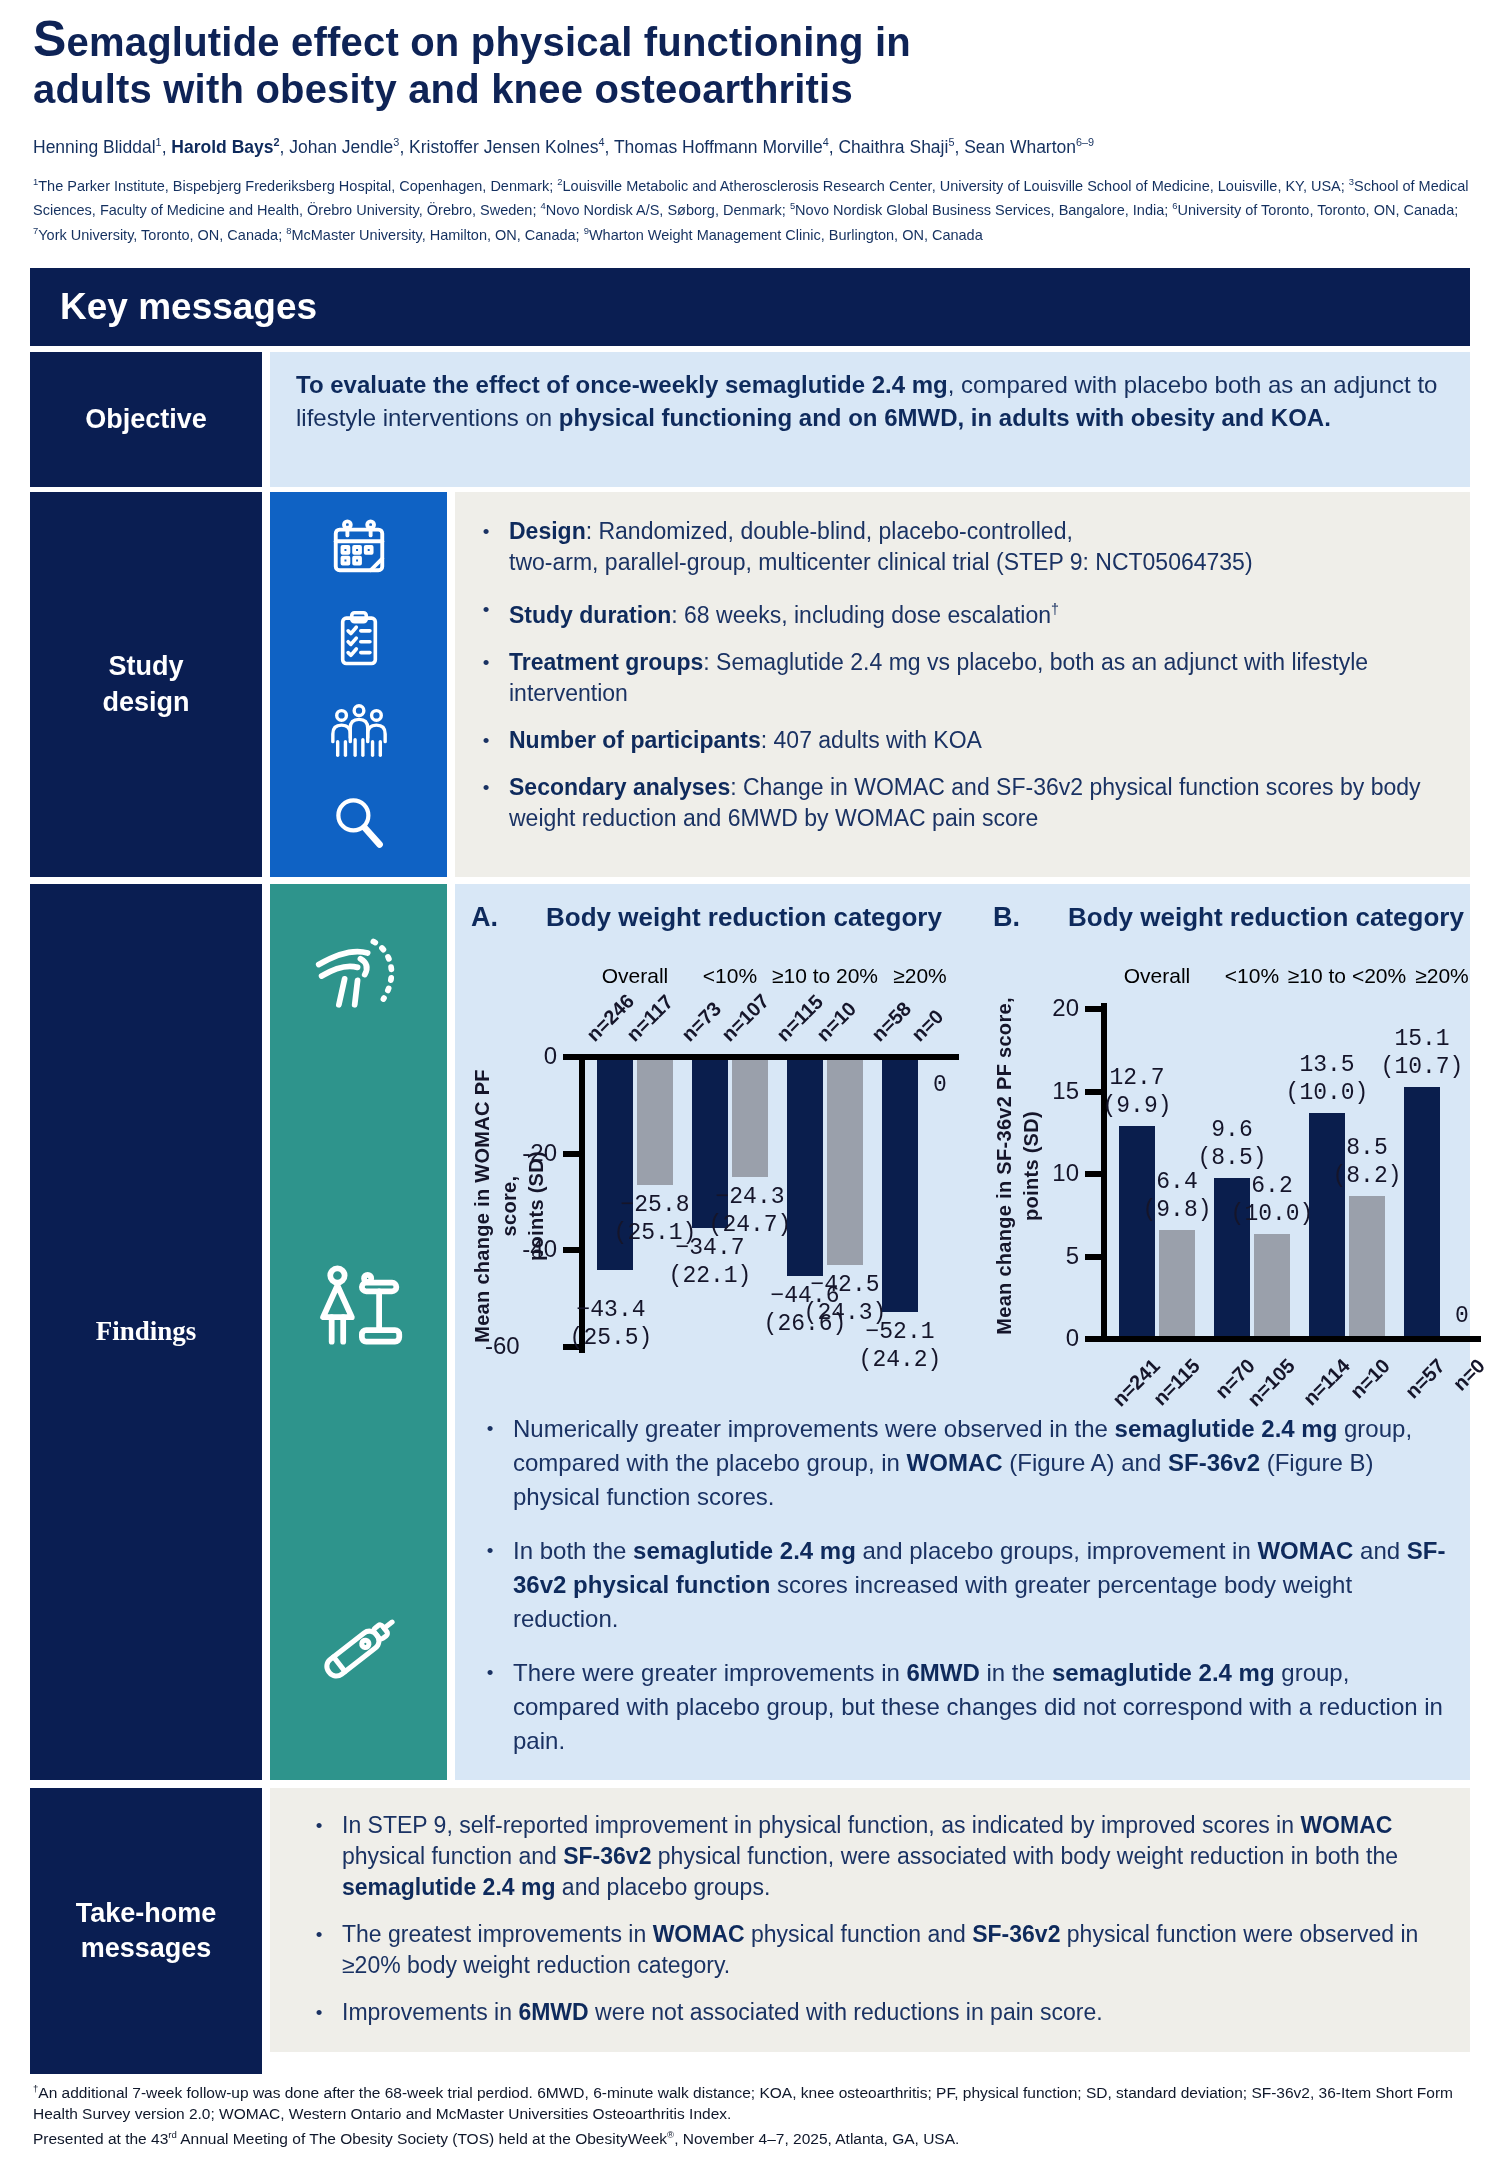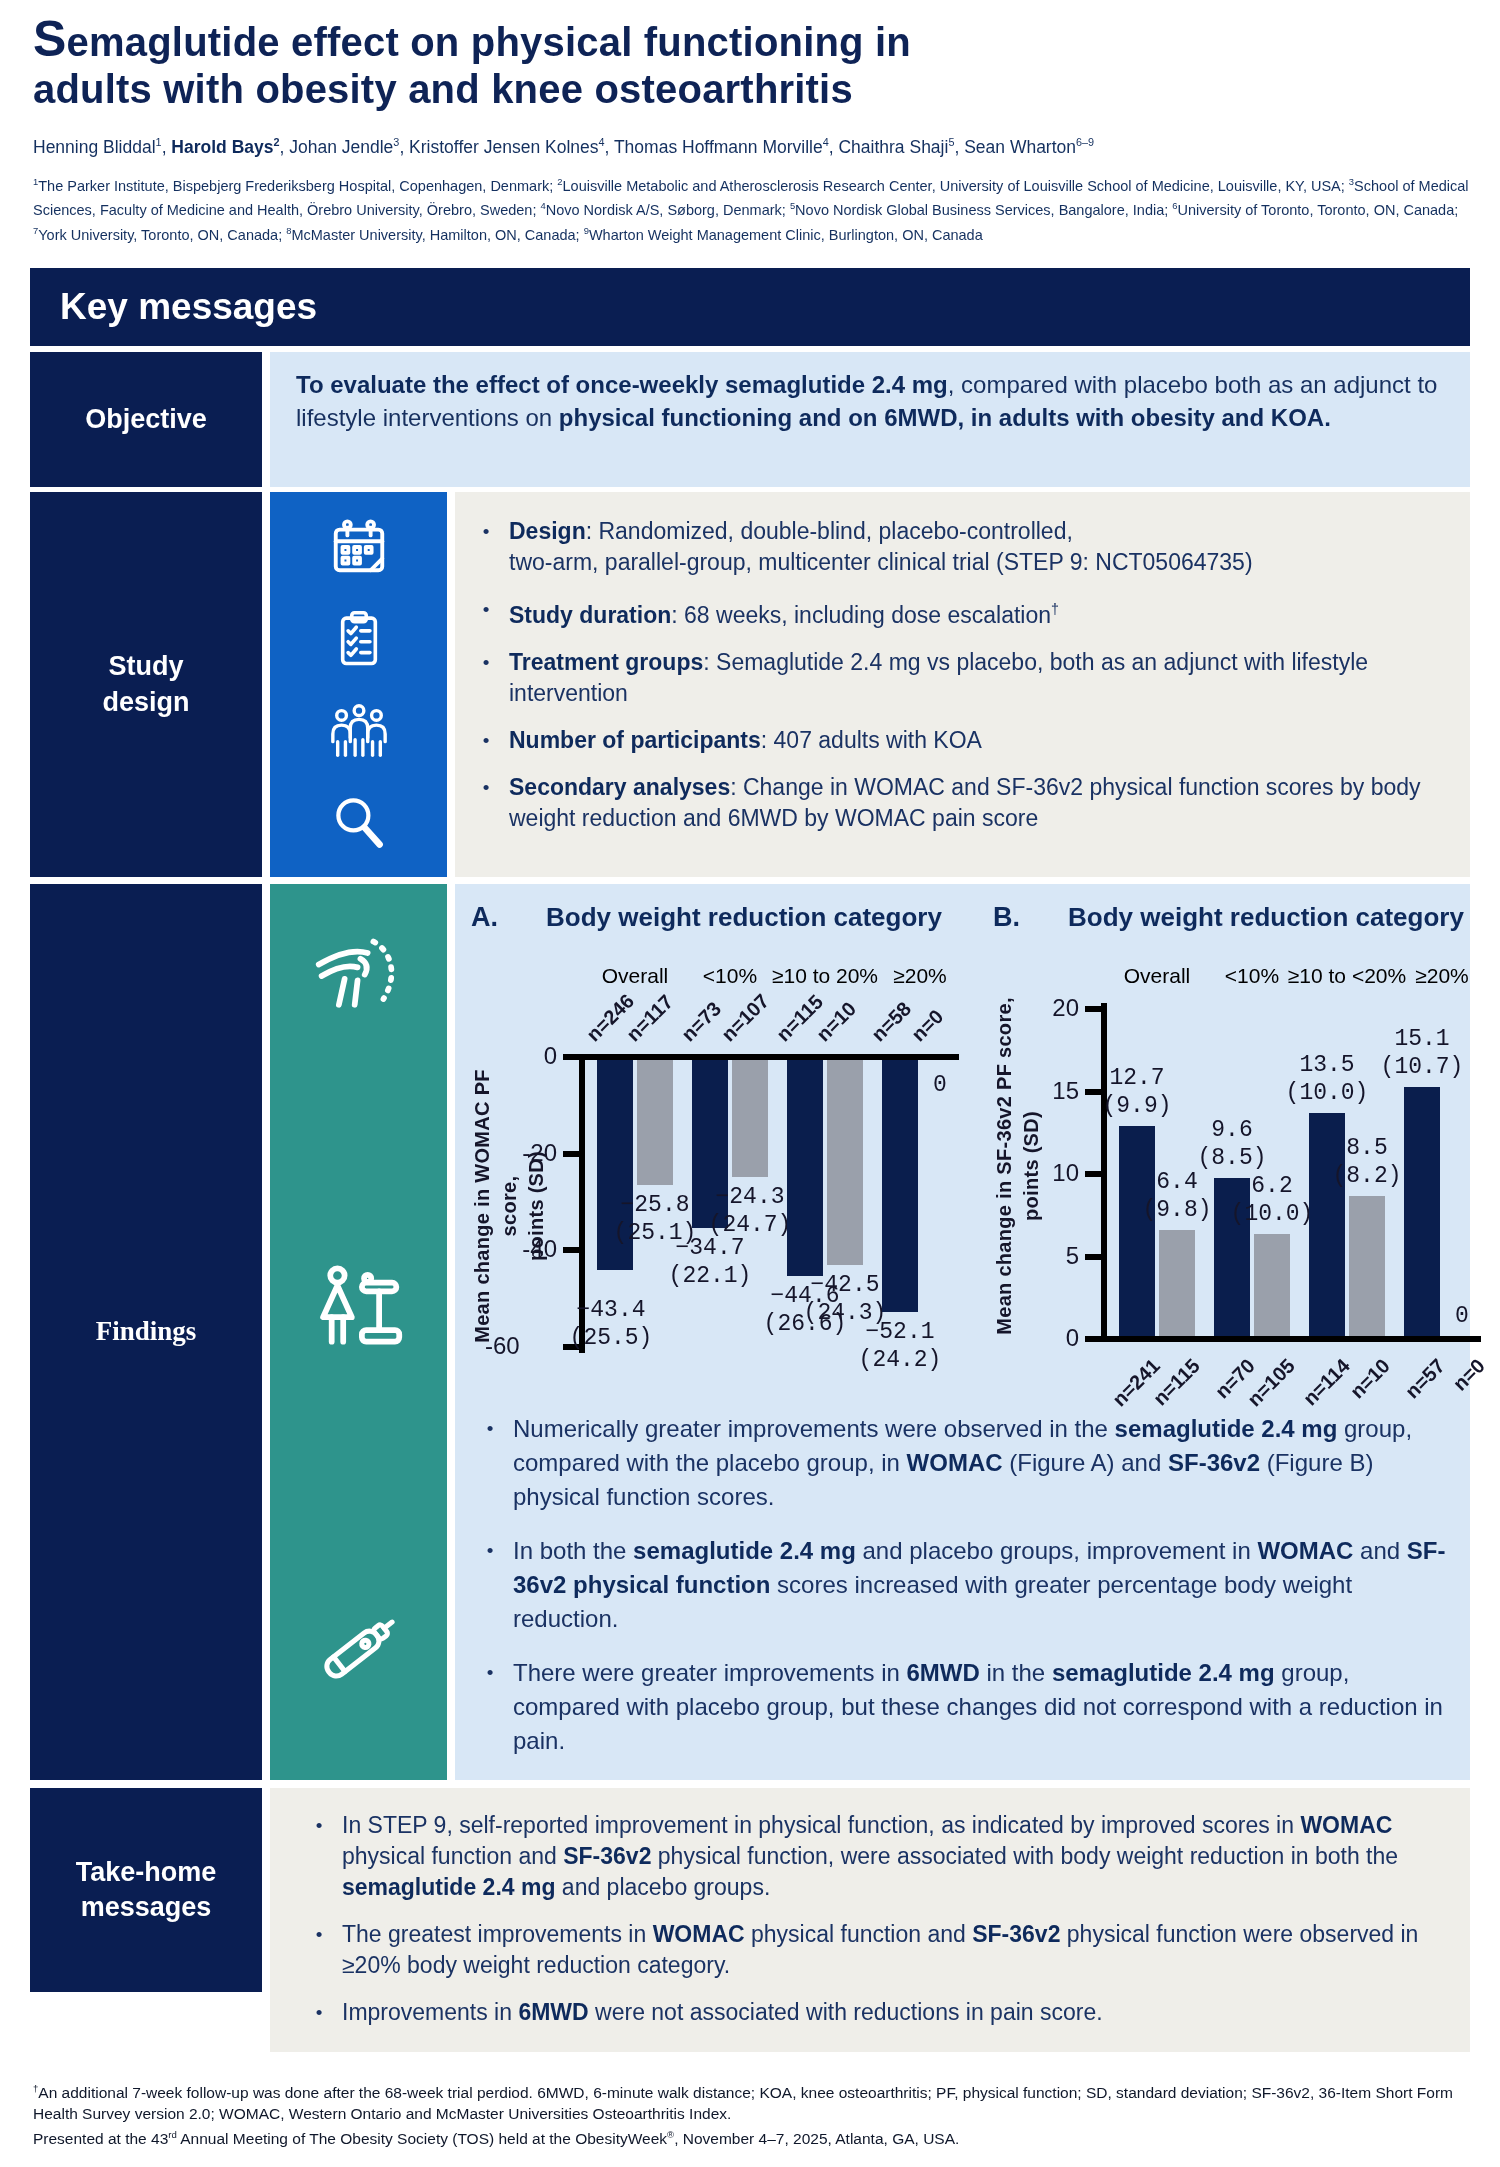--- a/index.html
+++ b/index.html
@@ -22,21 +22,21 @@
           color:#fff;font-size:37px;font-weight:bold;line-height:78px;padding-left:30px;
           box-sizing:border-box;}
 
   
   .labelbox{position:absolute;left:30px;width:232px;background:#0a1e52;color:#ffffff;
             font-weight:bold;font-size:27px;line-height:1.3;display:flex;flex-direction:column;
             align-items:center;justify-content:center;text-align:center;box-sizing:border-box;}
   .obj-label{top:352px;height:135px;}
   .sd-label{top:492px;height:385px;}
   .f-label{top:884px;height:896px;font-family:Liberation Serif, serif;}
-  .th-label{top:1788px;height:204px;text-align:center;}
+  .th-label{top:1788px;height:286px;text-align:center;}
 
   
   .iconpanel{position:absolute;left:270px;width:177px;display:flex;flex-direction:column;
              align-items:center;justify-content:space-between;box-sizing:border-box;}
   .sd-icons{top:492px;height:385px;background:#0f62c4;padding:24px 0;}
   .f-icons{top:884px;height:896px;background:#2e948c;padding:46px 0 90px 0;}
   .icon{flex:0 0 auto;}
 
   
   .content{position:absolute;box-sizing:border-box;}

